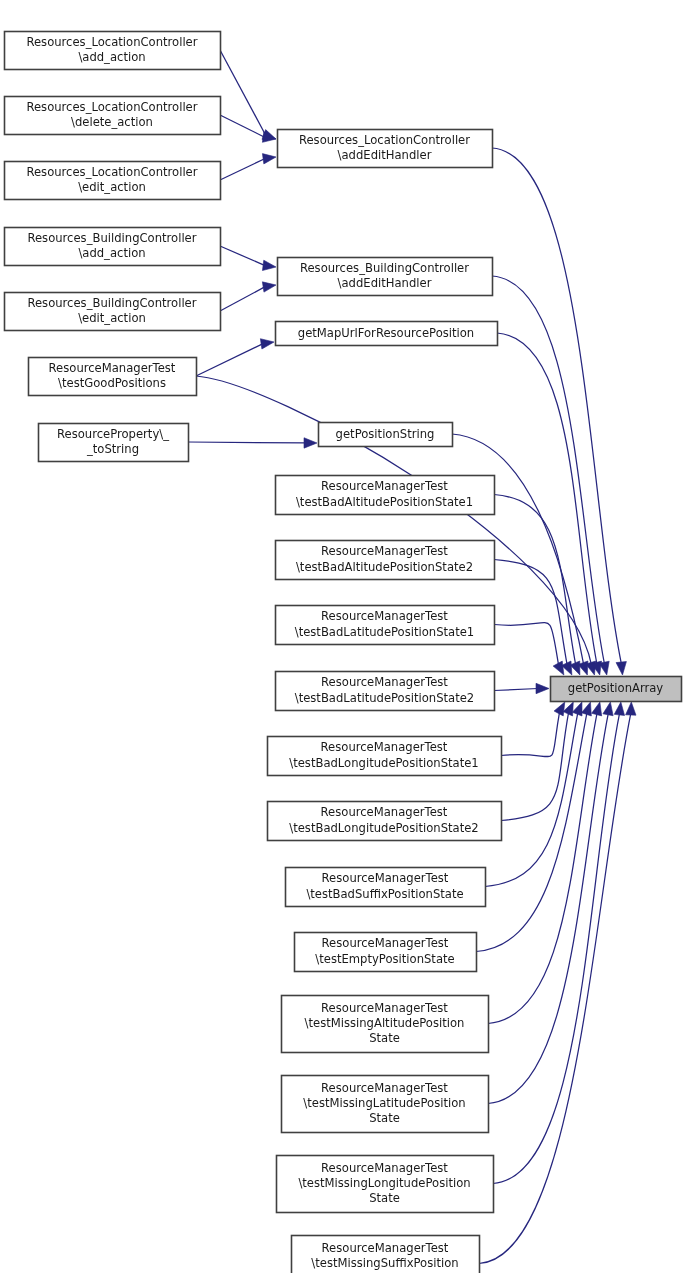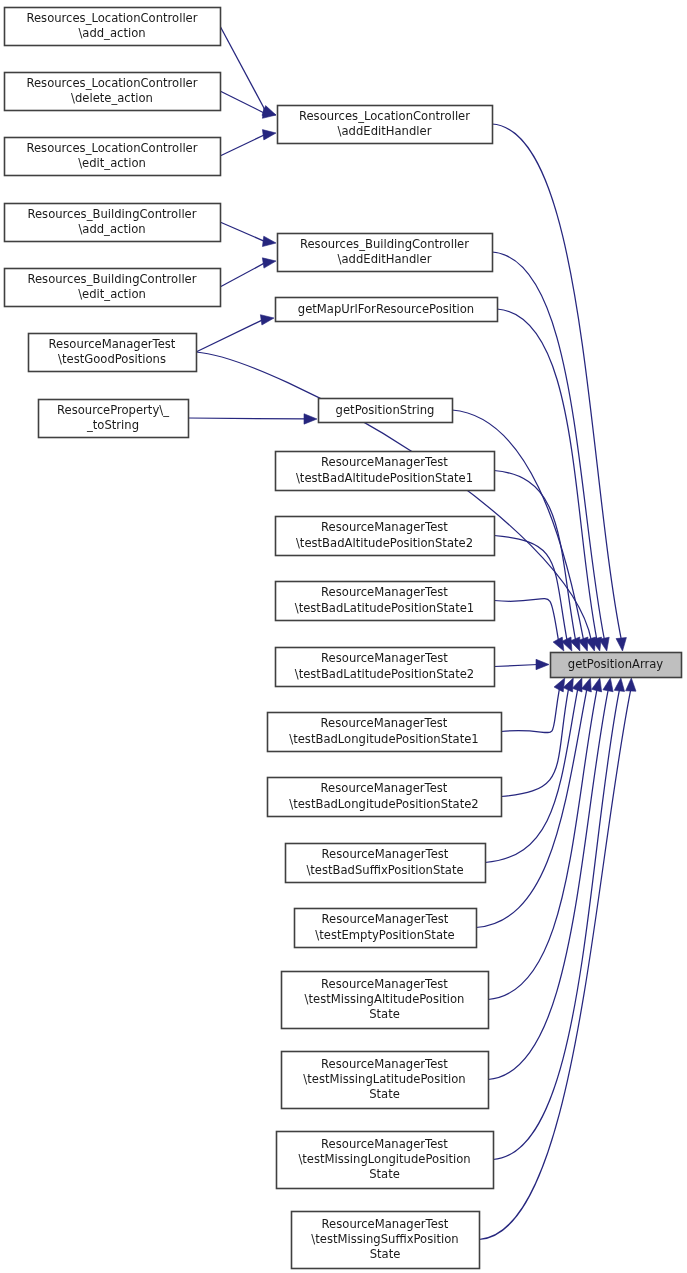--- a/index.html
+++ b/index.html
@@ -11,20 +11,21 @@
     width: 687px;
     height: 1273px;
     font-family: "DejaVu Sans", sans-serif;
     overflow: hidden;
   }
   #graph {
     position: relative;
     width: 687px;
     height: 981px;
     background: #ffffff;
+    margin-top: 24px;
   }
   svg.callgraph {
     display: block;
     width: 687px;
     height: 1273px;
   }
   .node-box {
     fill: #ffffff;
     stroke: #404040;
     stroke-width: 1.6;

